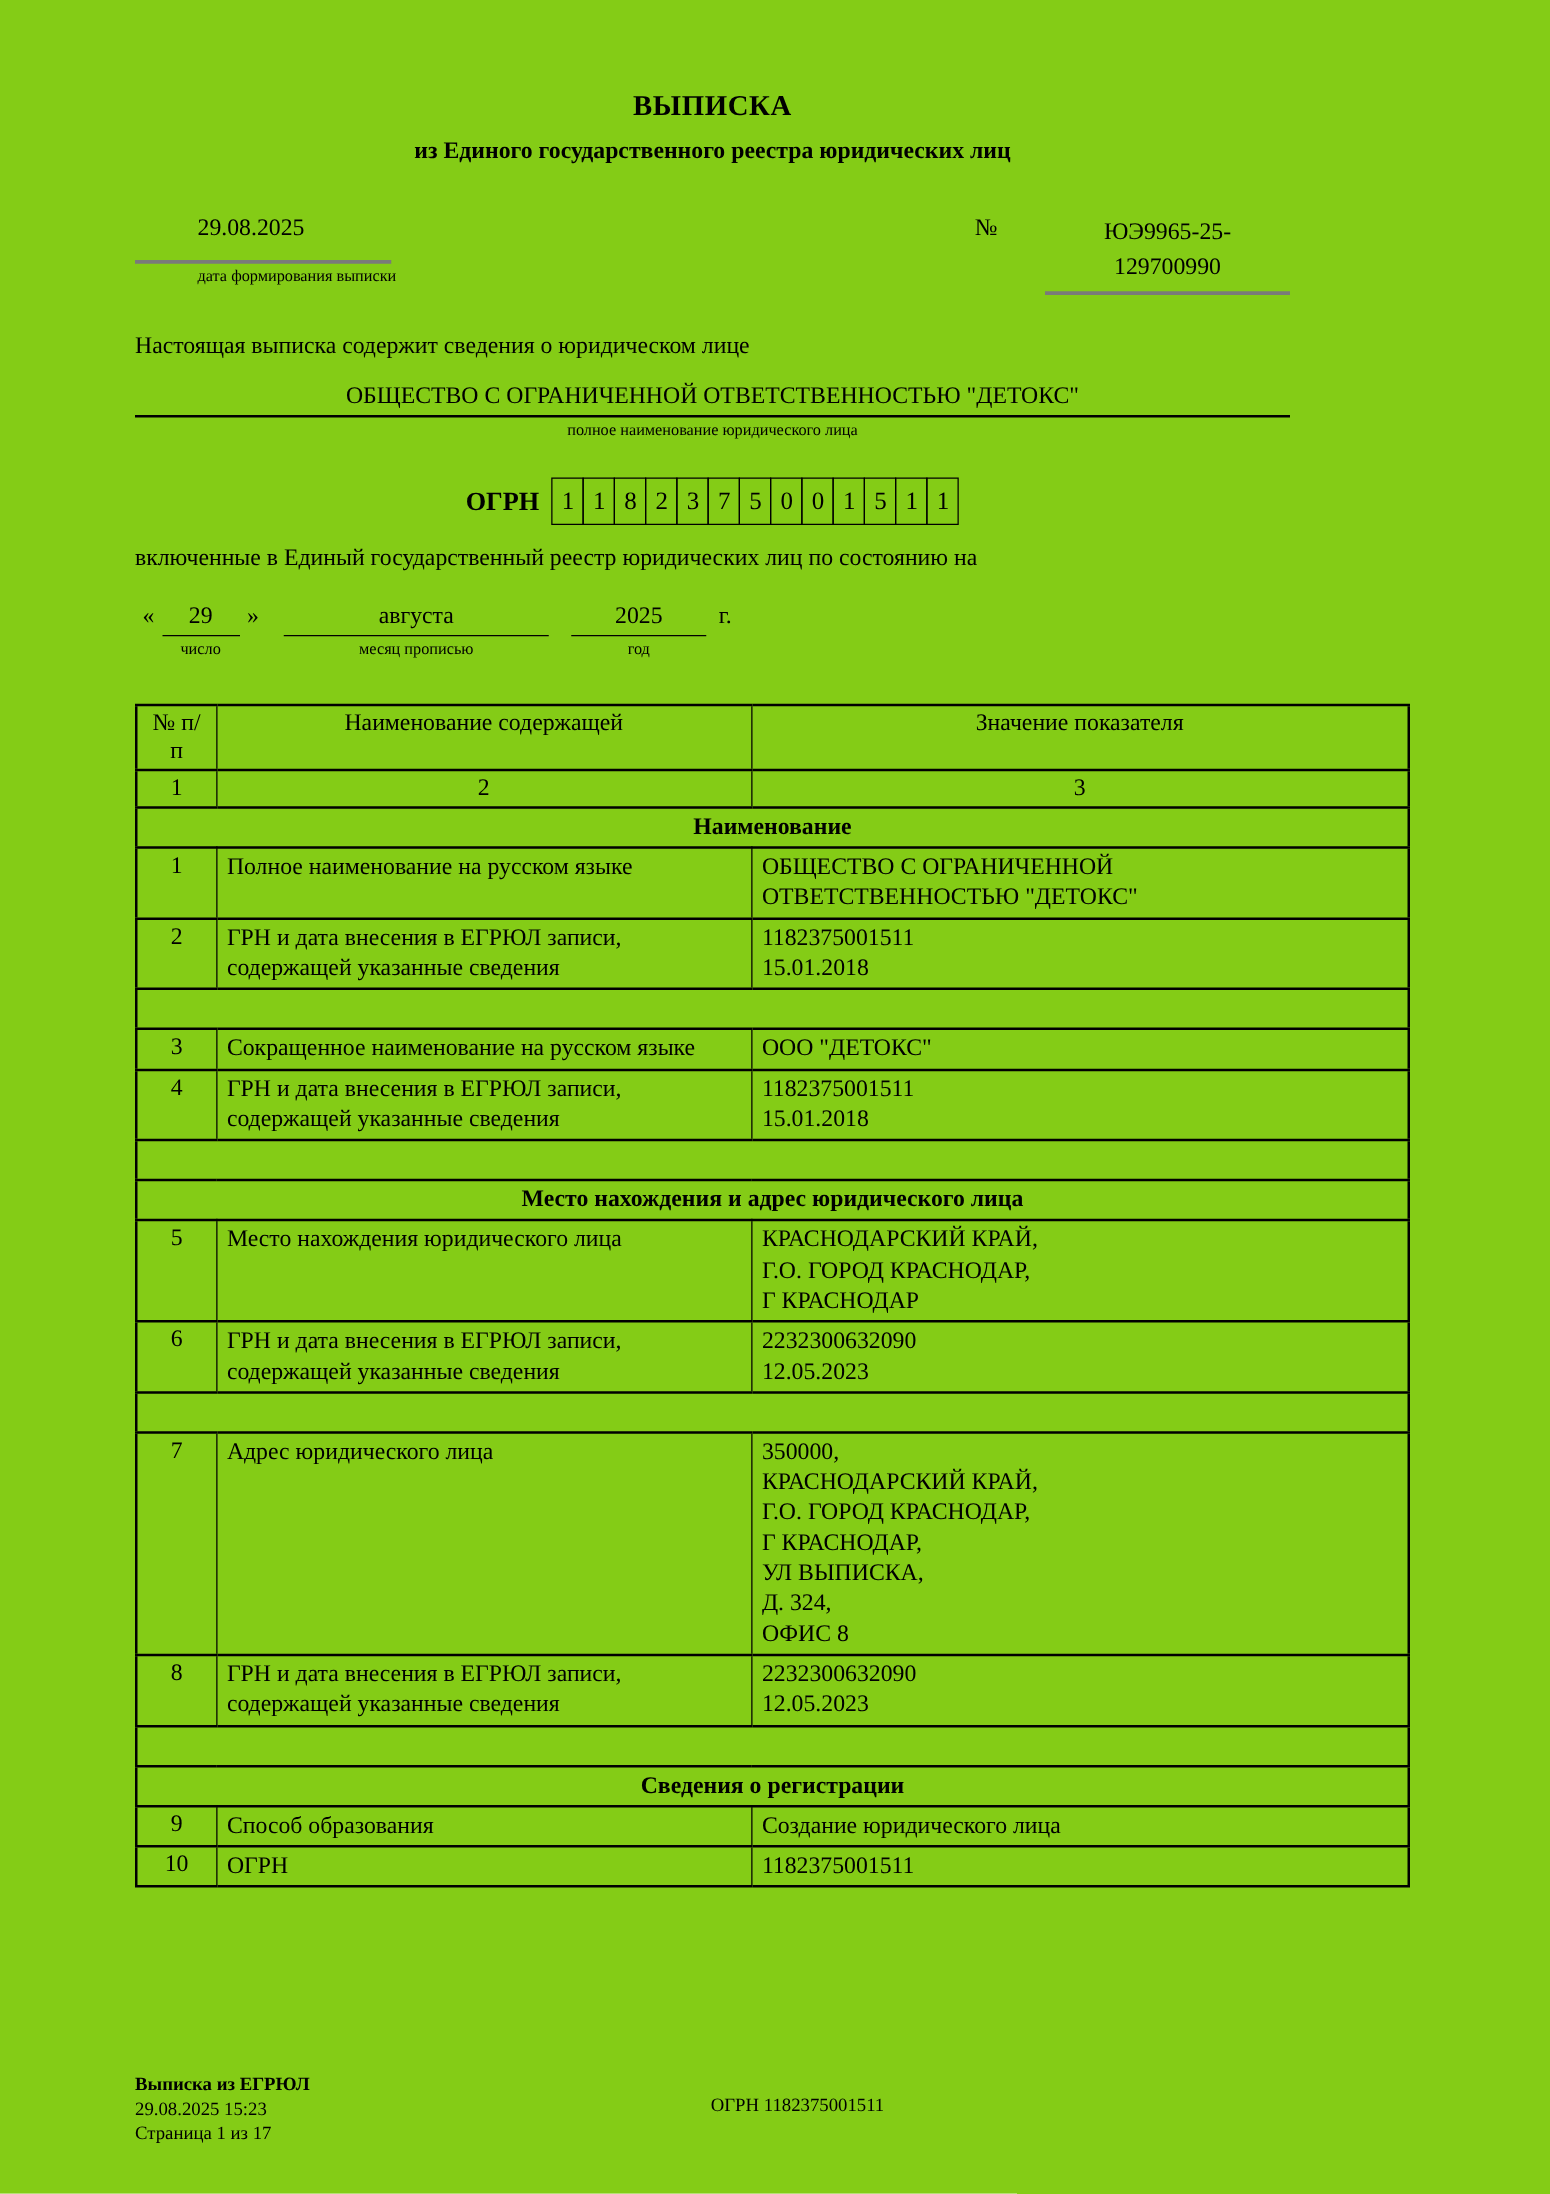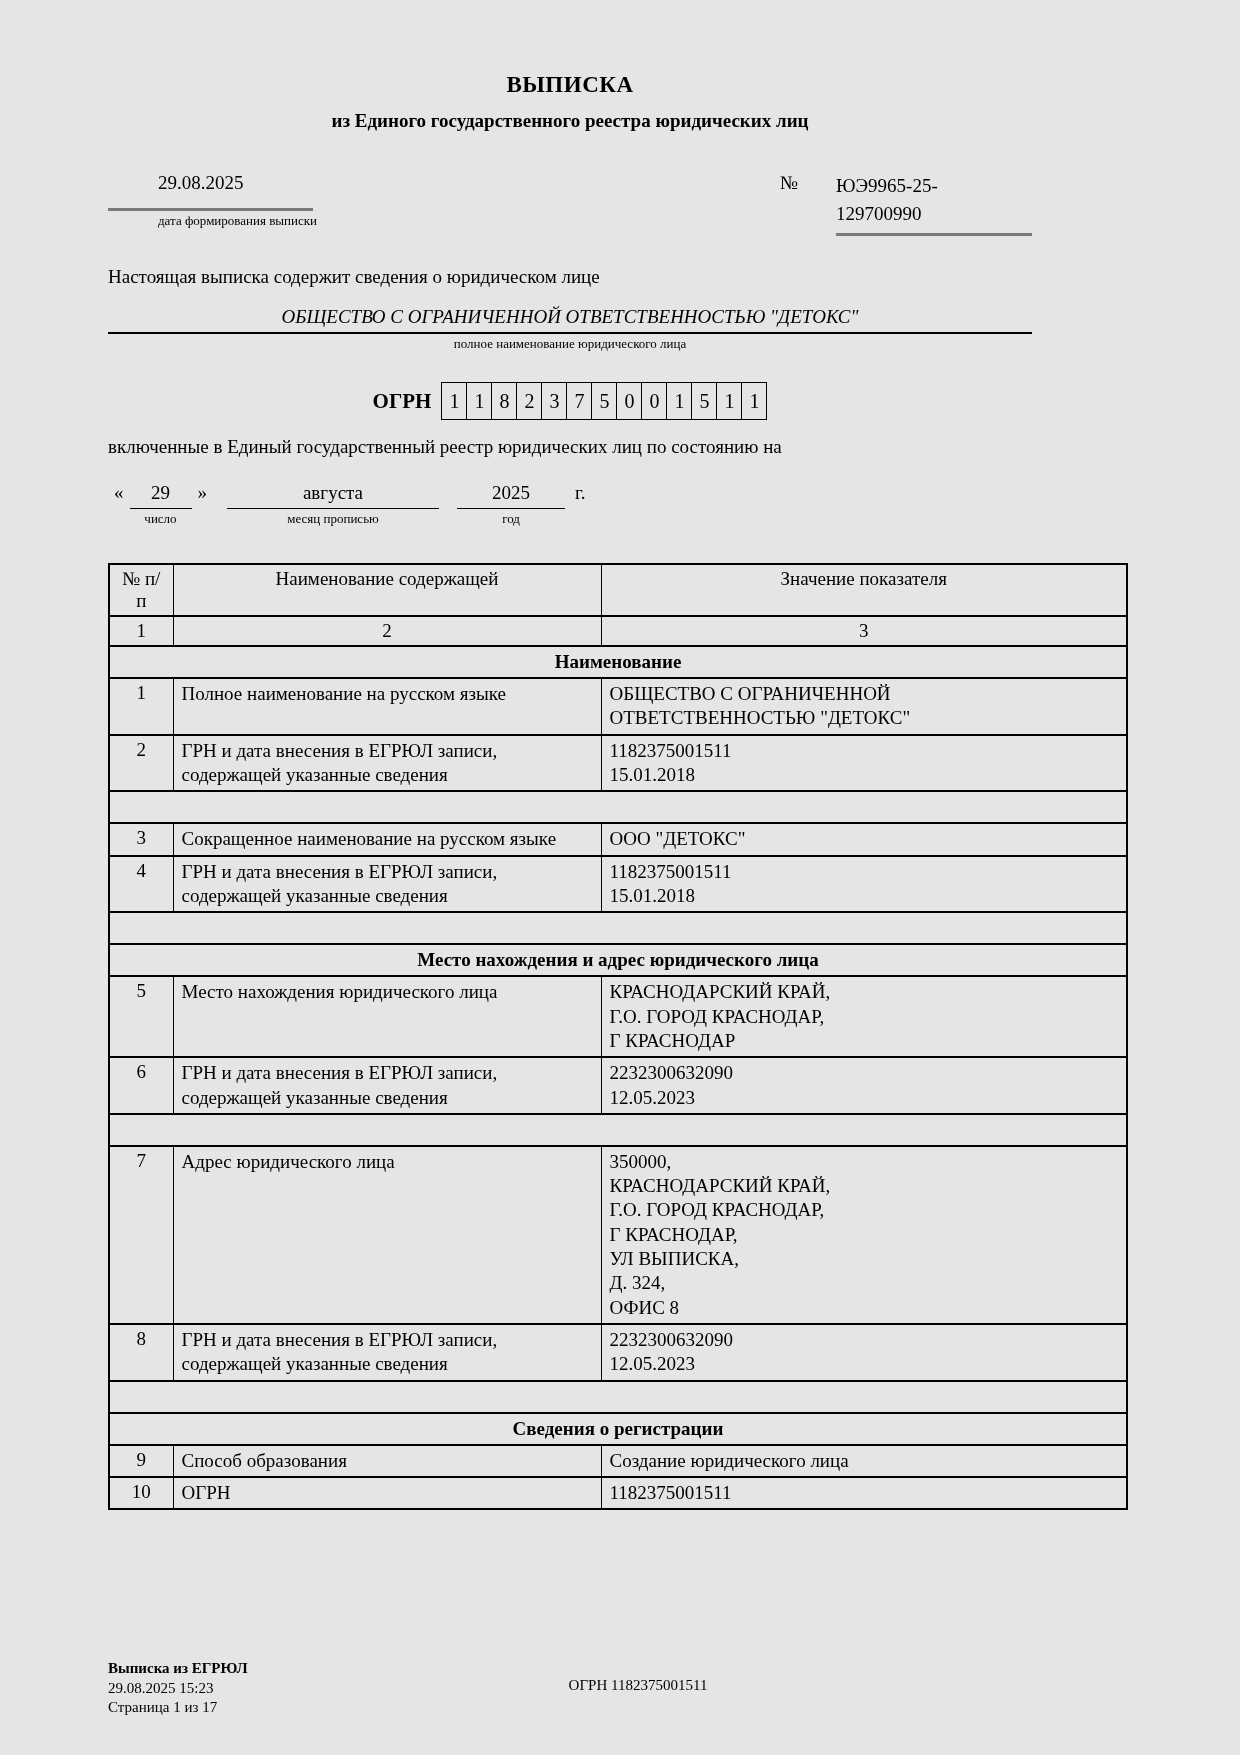--- a/index.html
+++ b/index.html
@@ -1,36 +1,36 @@
 <!DOCTYPE html>
 <html lang="ru"><head>
 <meta charset="utf-8">
 <style>
   html,body{margin:0;padding:0;background:#fff;}
   .page{
     position:relative;
     width:1240px;height:1755px;
-    background:#e5e5e5;color:#000;
+    background:#84cc16;color:#000;
     font-family:"Liberation Serif","DejaVu Serif",serif;
     box-sizing:border-box;
     padding:72px 100px 0 108px;
     overflow:hidden;
   }
   .content{width:924px;}
   .doc-title{text-align:center;font-weight:bold;font-size:23px;letter-spacing:.5px;}
   .doc-subtitle{text-align:center;font-weight:bold;font-size:19px;margin-top:12px;}
   .head-row{display:flex;justify-content:space-between;margin-top:40px;}
   .date-block{padding-left:50px;font-size:19px;}
   .date-underline{width:205px;border-bottom:3px solid #7a7a7a;margin:14px 0 2px -50px;}
   .small-label{font-size:13px;color:#000;}
   .num-block{display:flex;gap:38px;font-size:19px;}
-  .num-value{line-height:1.45;}
+  .num-value{text-align:center;line-height:1.45;}
   .num-underline{width:196px;border-bottom:3px solid #7a7a7a;margin-top:6px;}
   .intro{font-size:19px;margin-top:30px;}
-  .company-line{margin-top:18px;border-bottom:2px solid #000;text-align:center;font-size:19px;padding-bottom:4px;font-style:italic;}
+  .company-line{margin-top:18px;border-bottom:2px solid #000;text-align:center;font-size:19px;padding-bottom:4px;}
   .company-label{text-align:center;font-size:13px;margin-top:2px;}
   .ogrn-row{display:flex;justify-content:center;align-items:center;gap:10px;margin-top:30px;}
   .ogrn-label{font-weight:bold;font-size:21px;}
   .ogrn-boxes{display:flex;}
   .ogrn-box{
     width:24px;height:36px;border:1px solid #000;margin-left:-1px;
     display:flex;align-items:center;justify-content:center;font-size:20px;
   }
   .ogrn-boxes .ogrn-box:first-child{margin-left:0;}
   .included{font-size:19px;margin-top:16px;}

